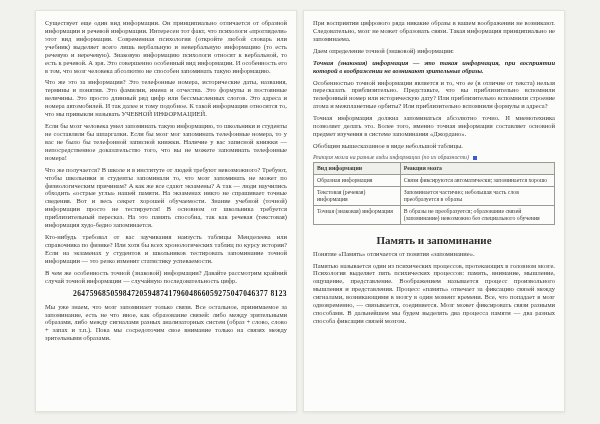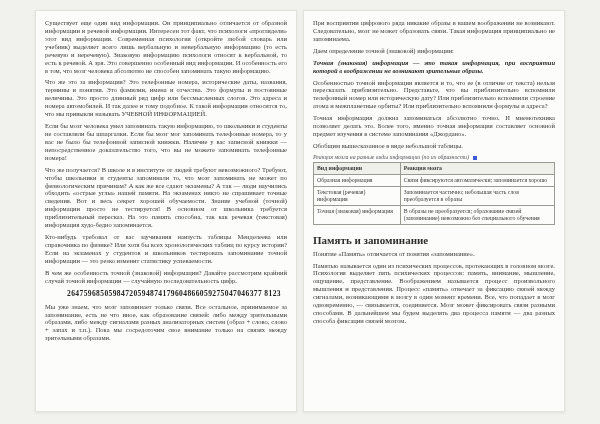--- a/index.html
+++ b/index.html
@@ -31,21 +31,21 @@
     color: #3b3b3b;
   }
   p.definition { font-weight: bold; font-style: italic; color: #2e2e2e; }
   p.digits {
     margin: 2px 0 5px 16px;
     font-size: 7.5px;
     font-weight: bold;
     letter-spacing: 0.4px;
     color: #222;
     word-break: break-all;
-    text-align: center;
+    text-align: right;
   }
   .table-caption {
     margin: 3px 0 2px 0;
     font-size: 5.8px;
     font-style: italic;
     color: #55565e;
   }
   .caption-marker {
     display: inline-block;
     width: 4px; height: 4px;
@@ -67,20 +67,21 @@
     vertical-align: top;
     text-align: left;
   }
   table.info th { font-weight: bold; background: #f0f0ea; }
   table.info th:first-child, table.info td:first-child { width: 36%; }
   h2.section {
     margin: 9px 0 4px 0;
     font-size: 11px;
     font-weight: bold;
     color: #2d2d2d;
+    text-align: center;
   }
 </style>
 </head>
 <body>
 
 <div class="spread">
 
   <div class="page left">
     <p class="para">Существует еще один вид информации. Он принципиально отличается от образной информации и речевой информации. Интересен тот факт, что психологи «проглядели» этот вид информации. Современная психология (откройте любой словарь или учебник) выделяет всего лишь вербальную и невербальную информацию (то есть речевую и неречевую). Знаковую информацию психологи относят к вербальной, то есть к речевой. А зря. Это совершенно особенный вид информации. И особенность его в том, что мозг человека абсолютно не способен запоминать такую информацию.</p>
     <p class="para">Что же это за информация? Это телефонные номера, исторические даты, названия, термины и понятия. Это фамилии, имена и отчества. Это формулы и постоянные величины. Это просто длинный ряд цифр или бессмысленных слогов. Это адреса и номера автомобилей. И так далее и тому подобное. К такой информации относится то, что мы привыкли называть УЧЕБНОЙ ИНФОРМАЦИЕЙ.</p>

